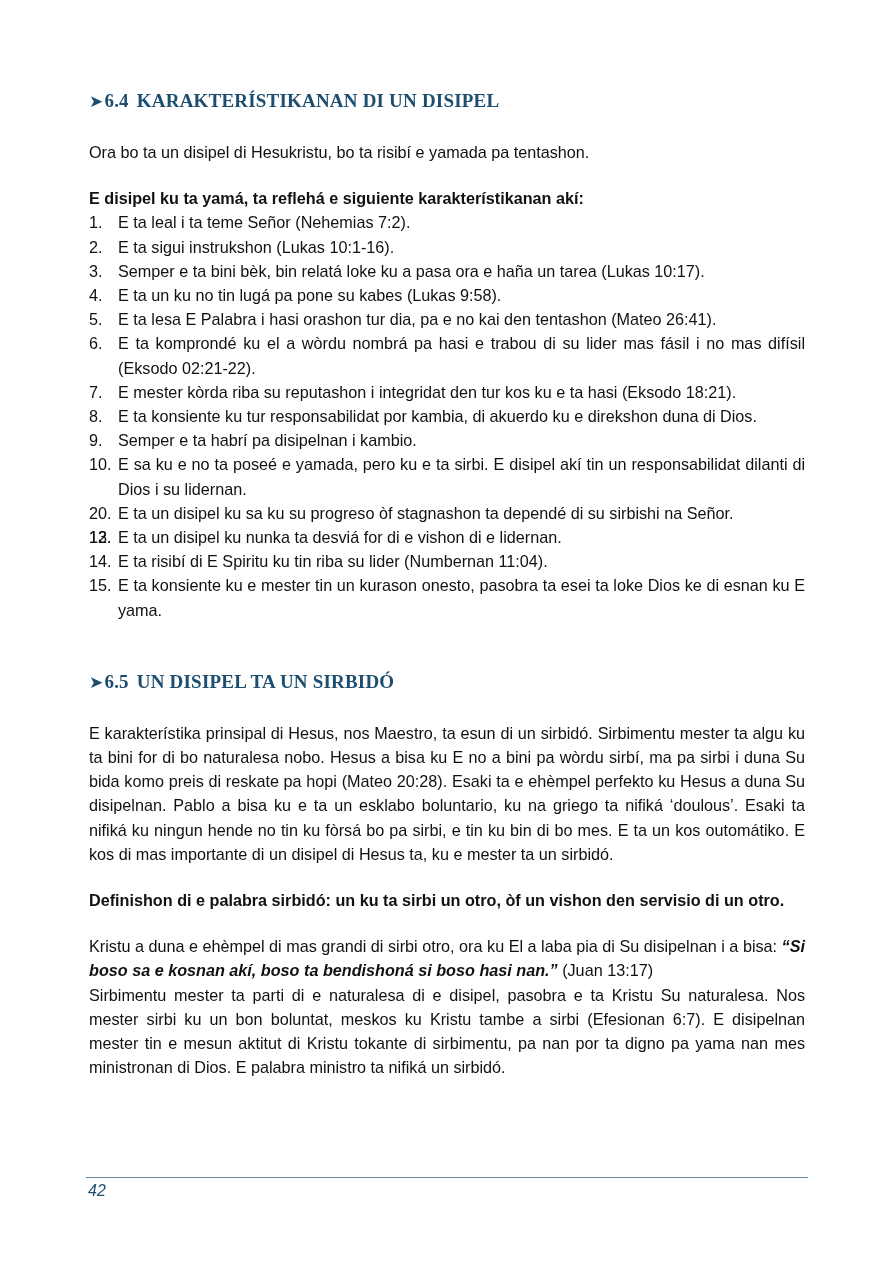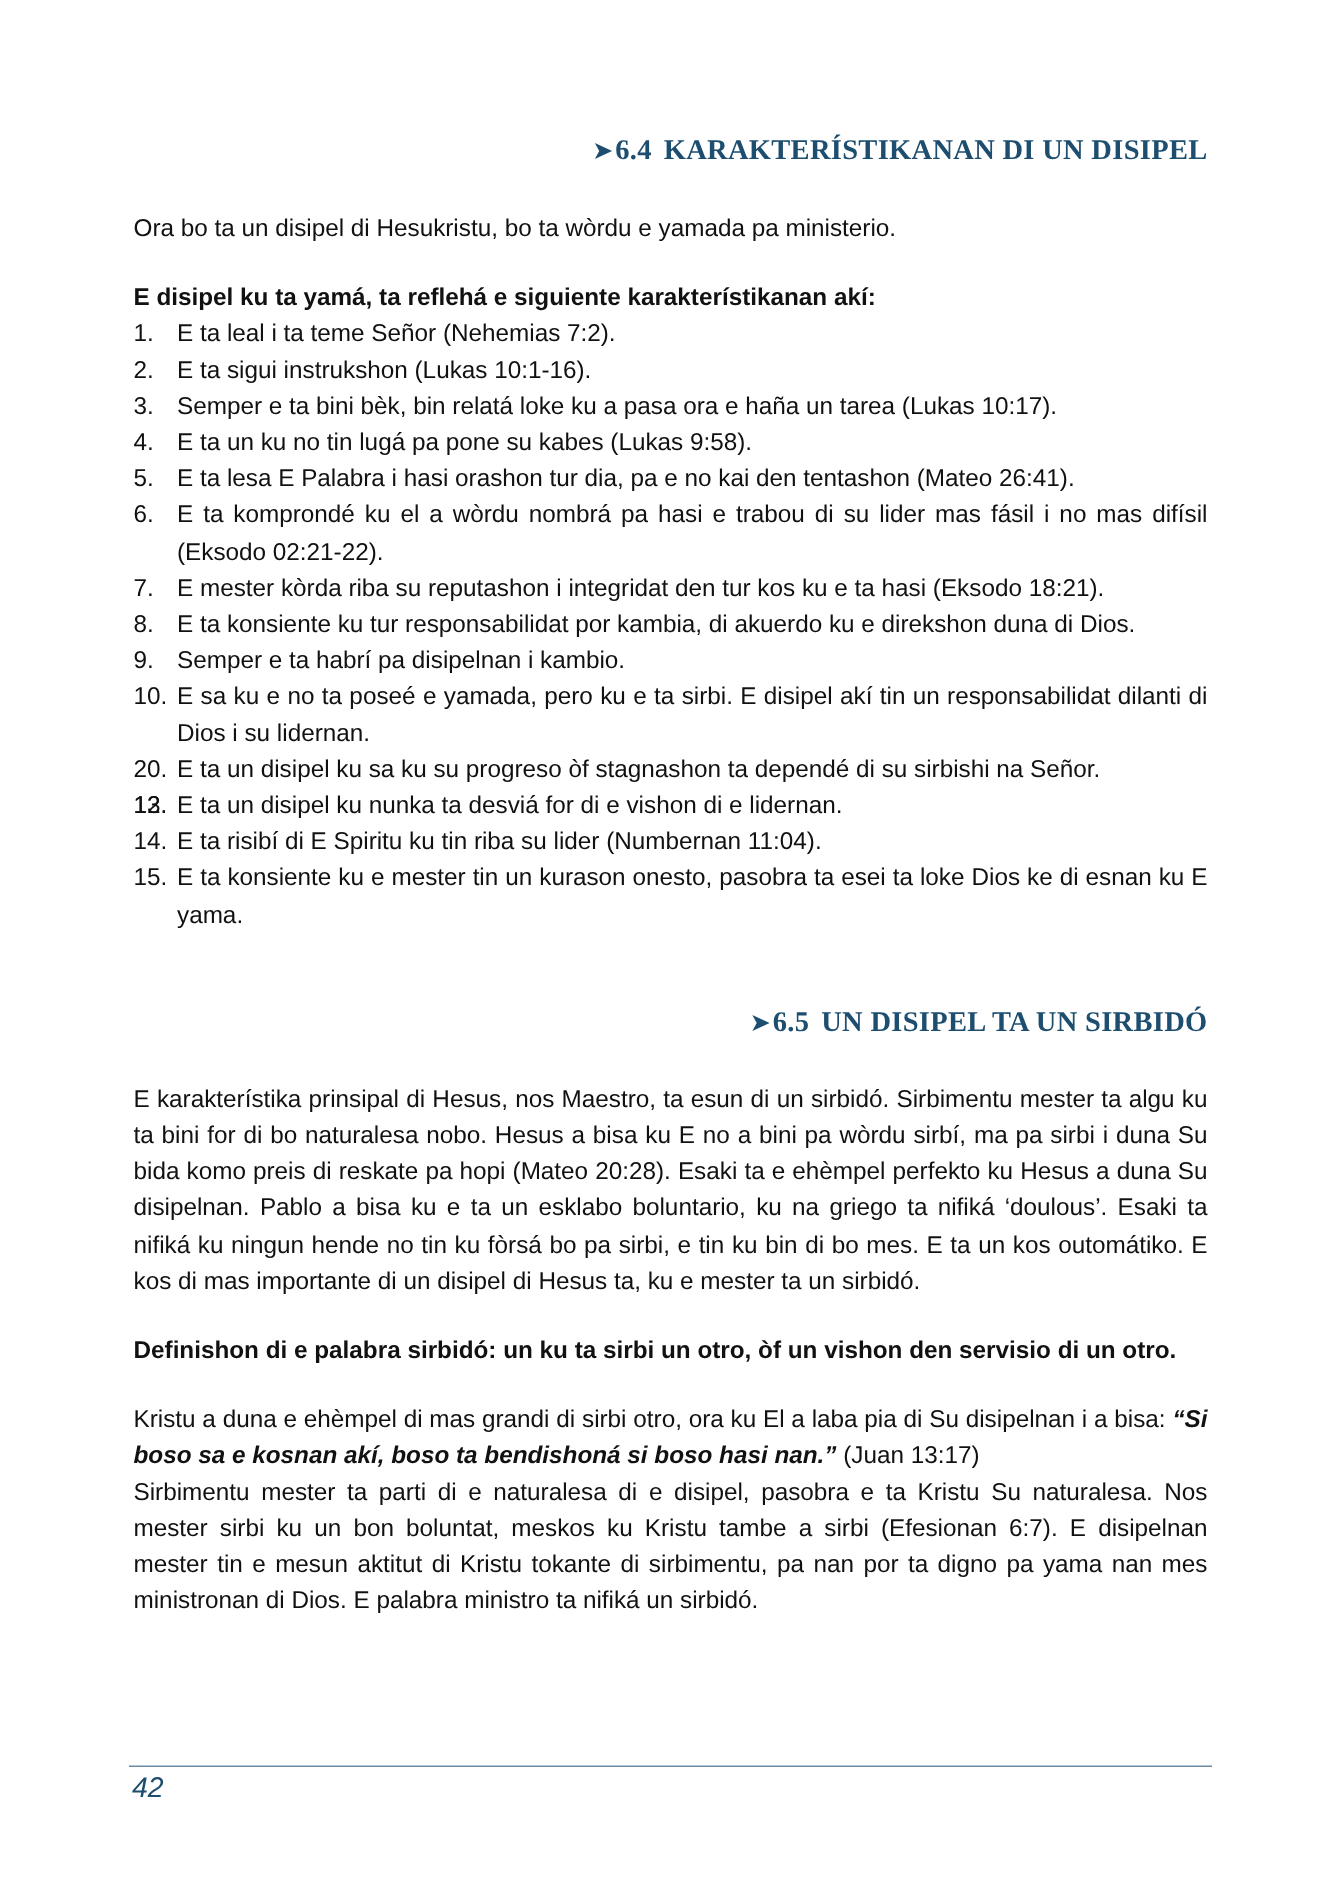--- a/index.html
+++ b/index.html
@@ -2,48 +2,48 @@
 <html><head>
   <meta charset="utf-8">
   <style>
     html, body { margin: 0; padding: 0; background: #ffffff; }
     body { width: 892px; height: 1262px; position: relative; overflow: hidden; }
     .page { position: absolute; left: 0; top: 0; width: 892px; height: 1262px; background: #fff; }
     .content { position: absolute; left: 89px; top: 86px; width: 716px; font-family: "Liberation Sans", sans-serif; color: #111; }
     .heading {
       font-family: "Liberation Serif", serif; font-weight: bold; color: #1d4e6f;
       font-size: 19px; letter-spacing: 0.2px; margin: 0; height: 30px; line-height: 30px;
-      text-transform: uppercase; white-space: nowrap; text-align: right;
+      text-transform: uppercase; white-space: nowrap;
     }
     .heading .arrow { font-family: "DejaVu Sans", sans-serif; font-size: 17px; margin-right: 1px; }
     .heading .num { margin-right: 8px; }
     p { margin: 0; font-size: 16.2px; line-height: 24.2px; }
     .justify { text-align: justify; }
     .bold { font-weight: bold; }
     .gap-s { height: 22px; }
     .gap-m { height: 24px; }
     .gap-l { height: 45px; }
     ol { list-style: none; margin: 0; padding: 0; }
     ol li { position: relative; padding-left: 29px; font-size: 16.2px; line-height: 24.2px; text-align: justify; }
     ol li .n { position: absolute; left: 0; top: 0; }
     .footer-line { position: absolute; left: 86px; top: 1177px; width: 722px; height: 1px; background: #6a8aa3; }
-    .page-num { position: absolute; left: 88px; top: 1182px; font-family: "Liberation Sans", sans-serif; font-style: italic; font-size: 19px; color: #1d4e6f; }
+    .page-num { position: absolute; left: 88px; top: 1182px; font-family: "Liberation Sans", sans-serif; font-style: italic; font-size: 16px; color: #1d4e6f; }
     .quote { font-weight: bold; font-style: italic; }
   </style>
 </head>
 <body>
 
 <div class="page">
   <div class="content">
 
     <h2 class="heading">
       <span class="arrow">➤</span><span class="num">6.4</span><span>KARAKTERÍSTIKANAN DI UN DISIPEL</span>
     </h2>
     <div class="gap-m"></div>
-    <p>Ora bo ta un disipel di Hesukristu, bo ta wòrdu e yamada pa ministerio.</p>
+    <p>Ora bo ta un disipel di Hesukristu, bo ta risibí e yamada pa tentashon.</p>
     <div class="gap-s"></div>
     <p class="bold">E disipel ku ta yamá, ta reflehá e siguiente karakterístikanan akí:</p>
 
     <ol id="char-list">
         <li><span class="n">1.</span><span>E ta leal i ta teme Señor (Nehemias 7:2).</span></li>
         <li><span class="n">2.</span><span>E ta sigui instrukshon (Lukas 10:1-16).</span></li>
         <li><span class="n">3.</span><span>Semper e ta bini bèk, bin relatá loke ku a pasa ora e haña un tarea (Lukas 10:17).</span></li>
         <li><span class="n">4.</span><span>E ta un ku no tin lugá pa pone su kabes (Lukas 9:58).</span></li>
         <li><span class="n">5.</span><span>E ta lesa E Palabra i hasi orashon tur dia, pa e no kai den tentashon (Mateo 26:41).</span></li>
         <li><span class="n">6.</span><span>E ta komprondé ku el a wòrdu nombrá pa hasi e trabou di su lider mas fásil i no mas difísil (Eksodo 02:21-22).</span></li>

